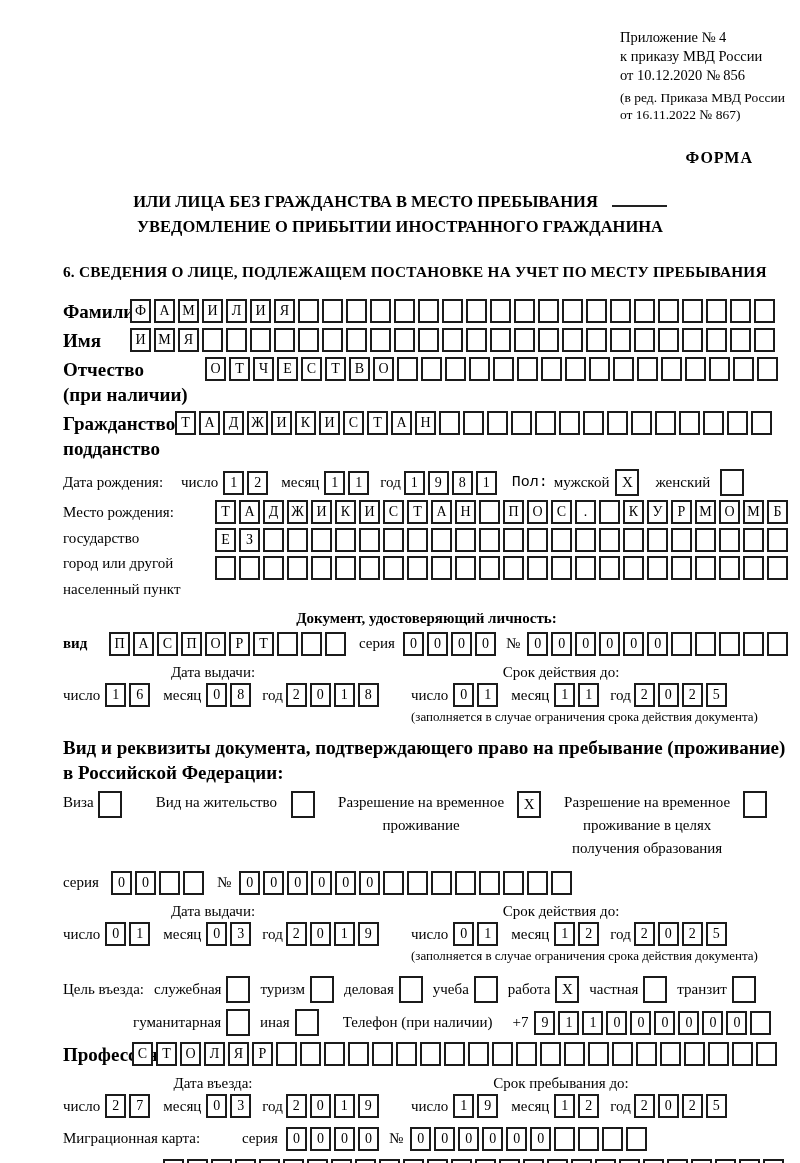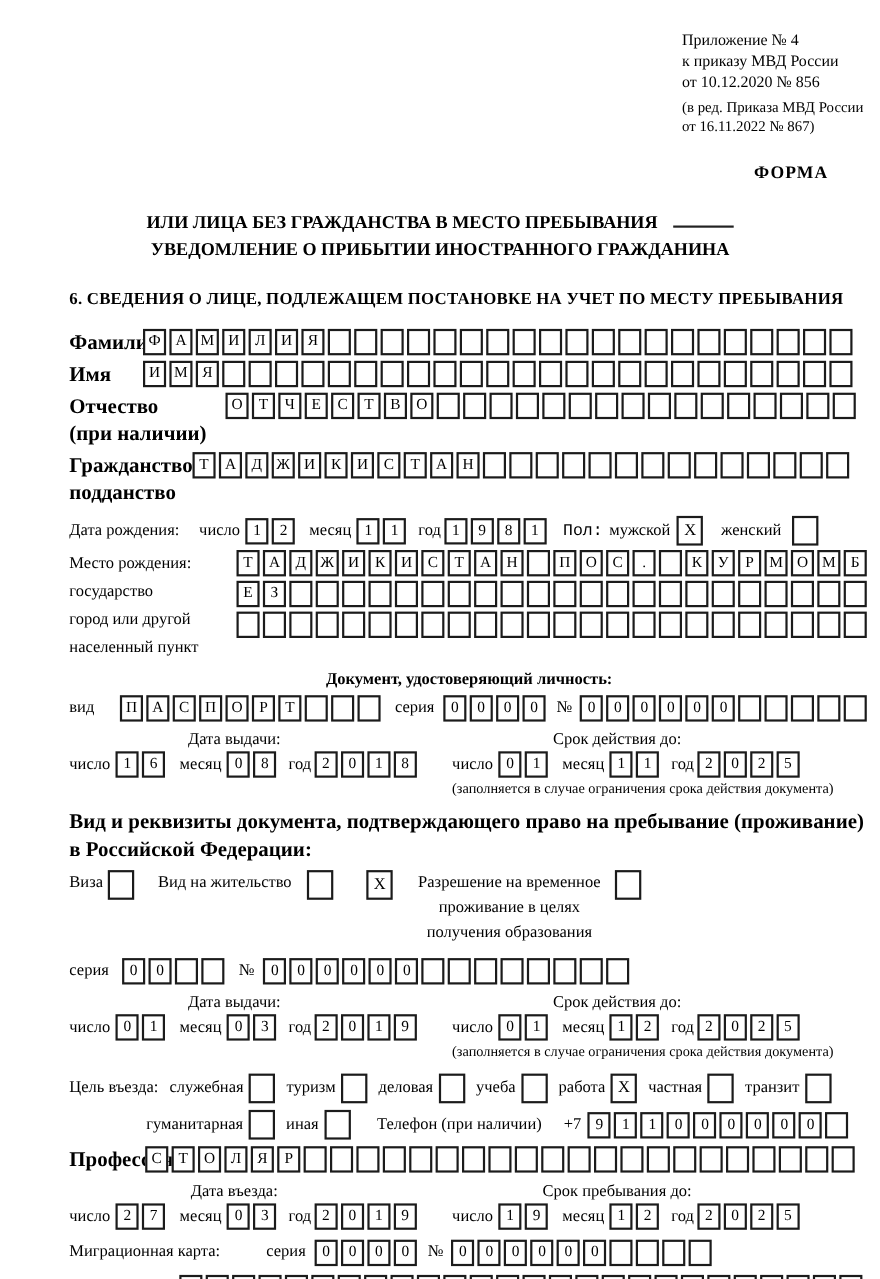--- a/index.html
+++ b/index.html
@@ -333,21 +333,21 @@
           <span class="cell"></span>
           <span class="cell"></span>
           <span class="cell"></span>
         </div>
     </div>
   </div>
 
   <div class="doc-heading">Документ, удостоверяющий личность:</div>
 
   <div class="frow" style="align-items:center;">
-    <div class="inline-label" style="width:46px;">вид</div>
+    <div class="inline-label" style="width:46px;font-weight:bold;">вид</div>
     <div class="cells">
         <span class="cell">П</span>
         <span class="cell">А</span>
         <span class="cell">С</span>
         <span class="cell">П</span>
         <span class="cell">О</span>
         <span class="cell">Р</span>
         <span class="cell">Т</span>
         <span class="cell"></span>
         <span class="cell"></span>
@@ -413,25 +413,26 @@
   </div>
 
   <div class="flabel" style="margin-top:10px;">Вид и реквизиты документа, подтверждающего право на пребывание (проживание)</div>
   <div class="flabel">в Российской Федерации:</div>
 
   <div class="permit-row">
     <div class="permit-opt">
       <span class="plabel">Виза</span>
       <span class="checkbox" style="margin-left:4px;"></span>
     </div>
-    <div class="permit-opt" style="margin-left:22px;">
+    <div class="permit-opt" style="margin-left:34px;">
       <span class="plabel">Вид на жительство</span>
       <span class="checkbox" style="margin-left:14px;"></span>
     </div>
     <div class="permit-opt" style="margin-left:20px;">
+      <span class="plabel centered" style="width:172px;">Разрешение на временное проживание</span>
       <span class="checkbox" style="margin-left:10px;">X</span>
     </div>
     <div class="permit-opt" style="margin-left:18px;">
       <span class="plabel centered" style="width:176px;">Разрешение на временное проживание в целях получения образования</span>
       <span class="checkbox" style="margin-left:8px;"></span>
     </div>
   </div>
 
   <div class="frow" style="margin-top:10px; align-items:center;">
     <div class="inline-label" style="width:48px;">серия</div>

